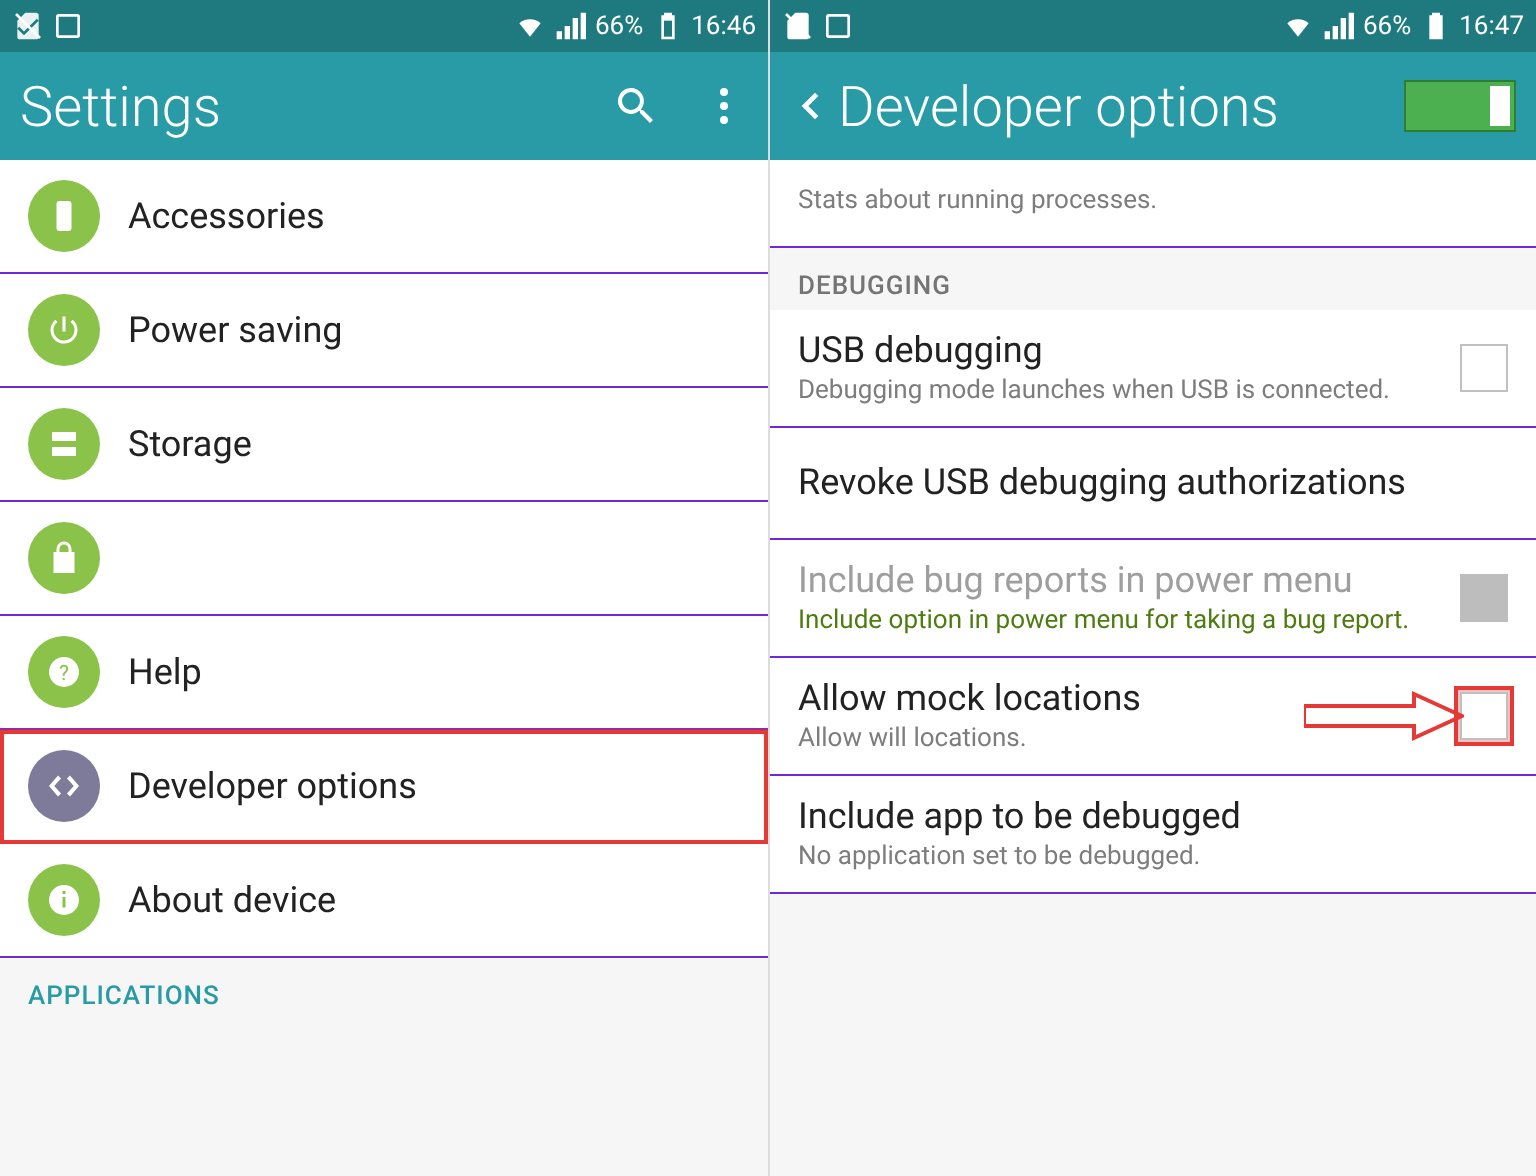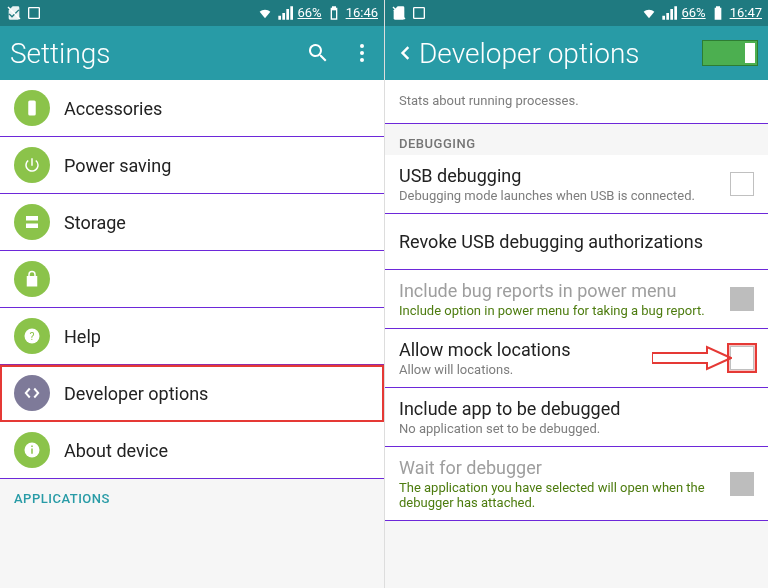--- a/index.html
+++ b/index.html
@@ -4,21 +4,21 @@
 <style>
   * { box-sizing: border-box; margin: 0; padding: 0; }
   html, body { width: 768px; height: 588px; font-family: Roboto, Arial, sans-serif; background: #fff; overflow: hidden; }
   .wrap { display: flex; width: 768px; height: 588px; }
   .phone { width: 384px; height: 588px; display: flex; flex-direction: column; background: #fff; border-left: 1px solid #ddd; }
   .phone:first-child { border-left: none; }
 
   
   .statusbar { background: #1f7a80; height: 26px; display: flex; align-items: center; color: #fff; padding: 0 6px; font-size: 13px; }
   .statusbar .sb-left { display: flex; align-items: center; gap: 4px; }
-  .statusbar .sb-right { display: flex; align-items: flex-start; gap: 4px; margin-left: auto; text-decoration: underline; }
+  .statusbar .sb-right { display: flex; align-items: flex-end; gap: 4px; margin-left: auto; }
   .sb-ico { width: 16px; height: 16px; display: inline-flex; align-items: center; justify-content: center; }
   .sb-ico svg { width: 16px; height: 16px; fill: #fff; }
 
   
   .actionbar { background: #289ba6; color: #fff; height: 54px; display: flex; align-items: center; padding: 0 10px; }
   .ab-title { font-size: 28px; font-weight: 300; }
   .ab-icons { margin-left: auto; display: flex; gap: 20px; align-items: center; }
   .ab-ico { width: 24px; height: 24px; }
   .ab-ico svg { width: 24px; height: 24px; fill: #fff; }
   .ab-back { width: 20px; height: 20px; margin-right: 4px; }
@@ -268,23 +268,16 @@
             </svg>
         </span>
         <div class="cb highlight-red"></div>
       </div>
       <div class="row">
         <div class="rtexts">
           <div class="rtitle">Include app to be debugged</div>
           <div class="rsub">No application set to be debugged.</div>
         </div>
       </div>
-      <div class="row disabled">
-        <div class="rtexts">
-          <div class="rtitle">Wait for debugger</div>
-          <div class="rsub">The application you have selected will open when the debugger has attached.</div>
-        </div>
-        <div class="cb disabled"></div>
-      </div>
     </div>
   </div>
 
 </div>
 
 </body></html>

